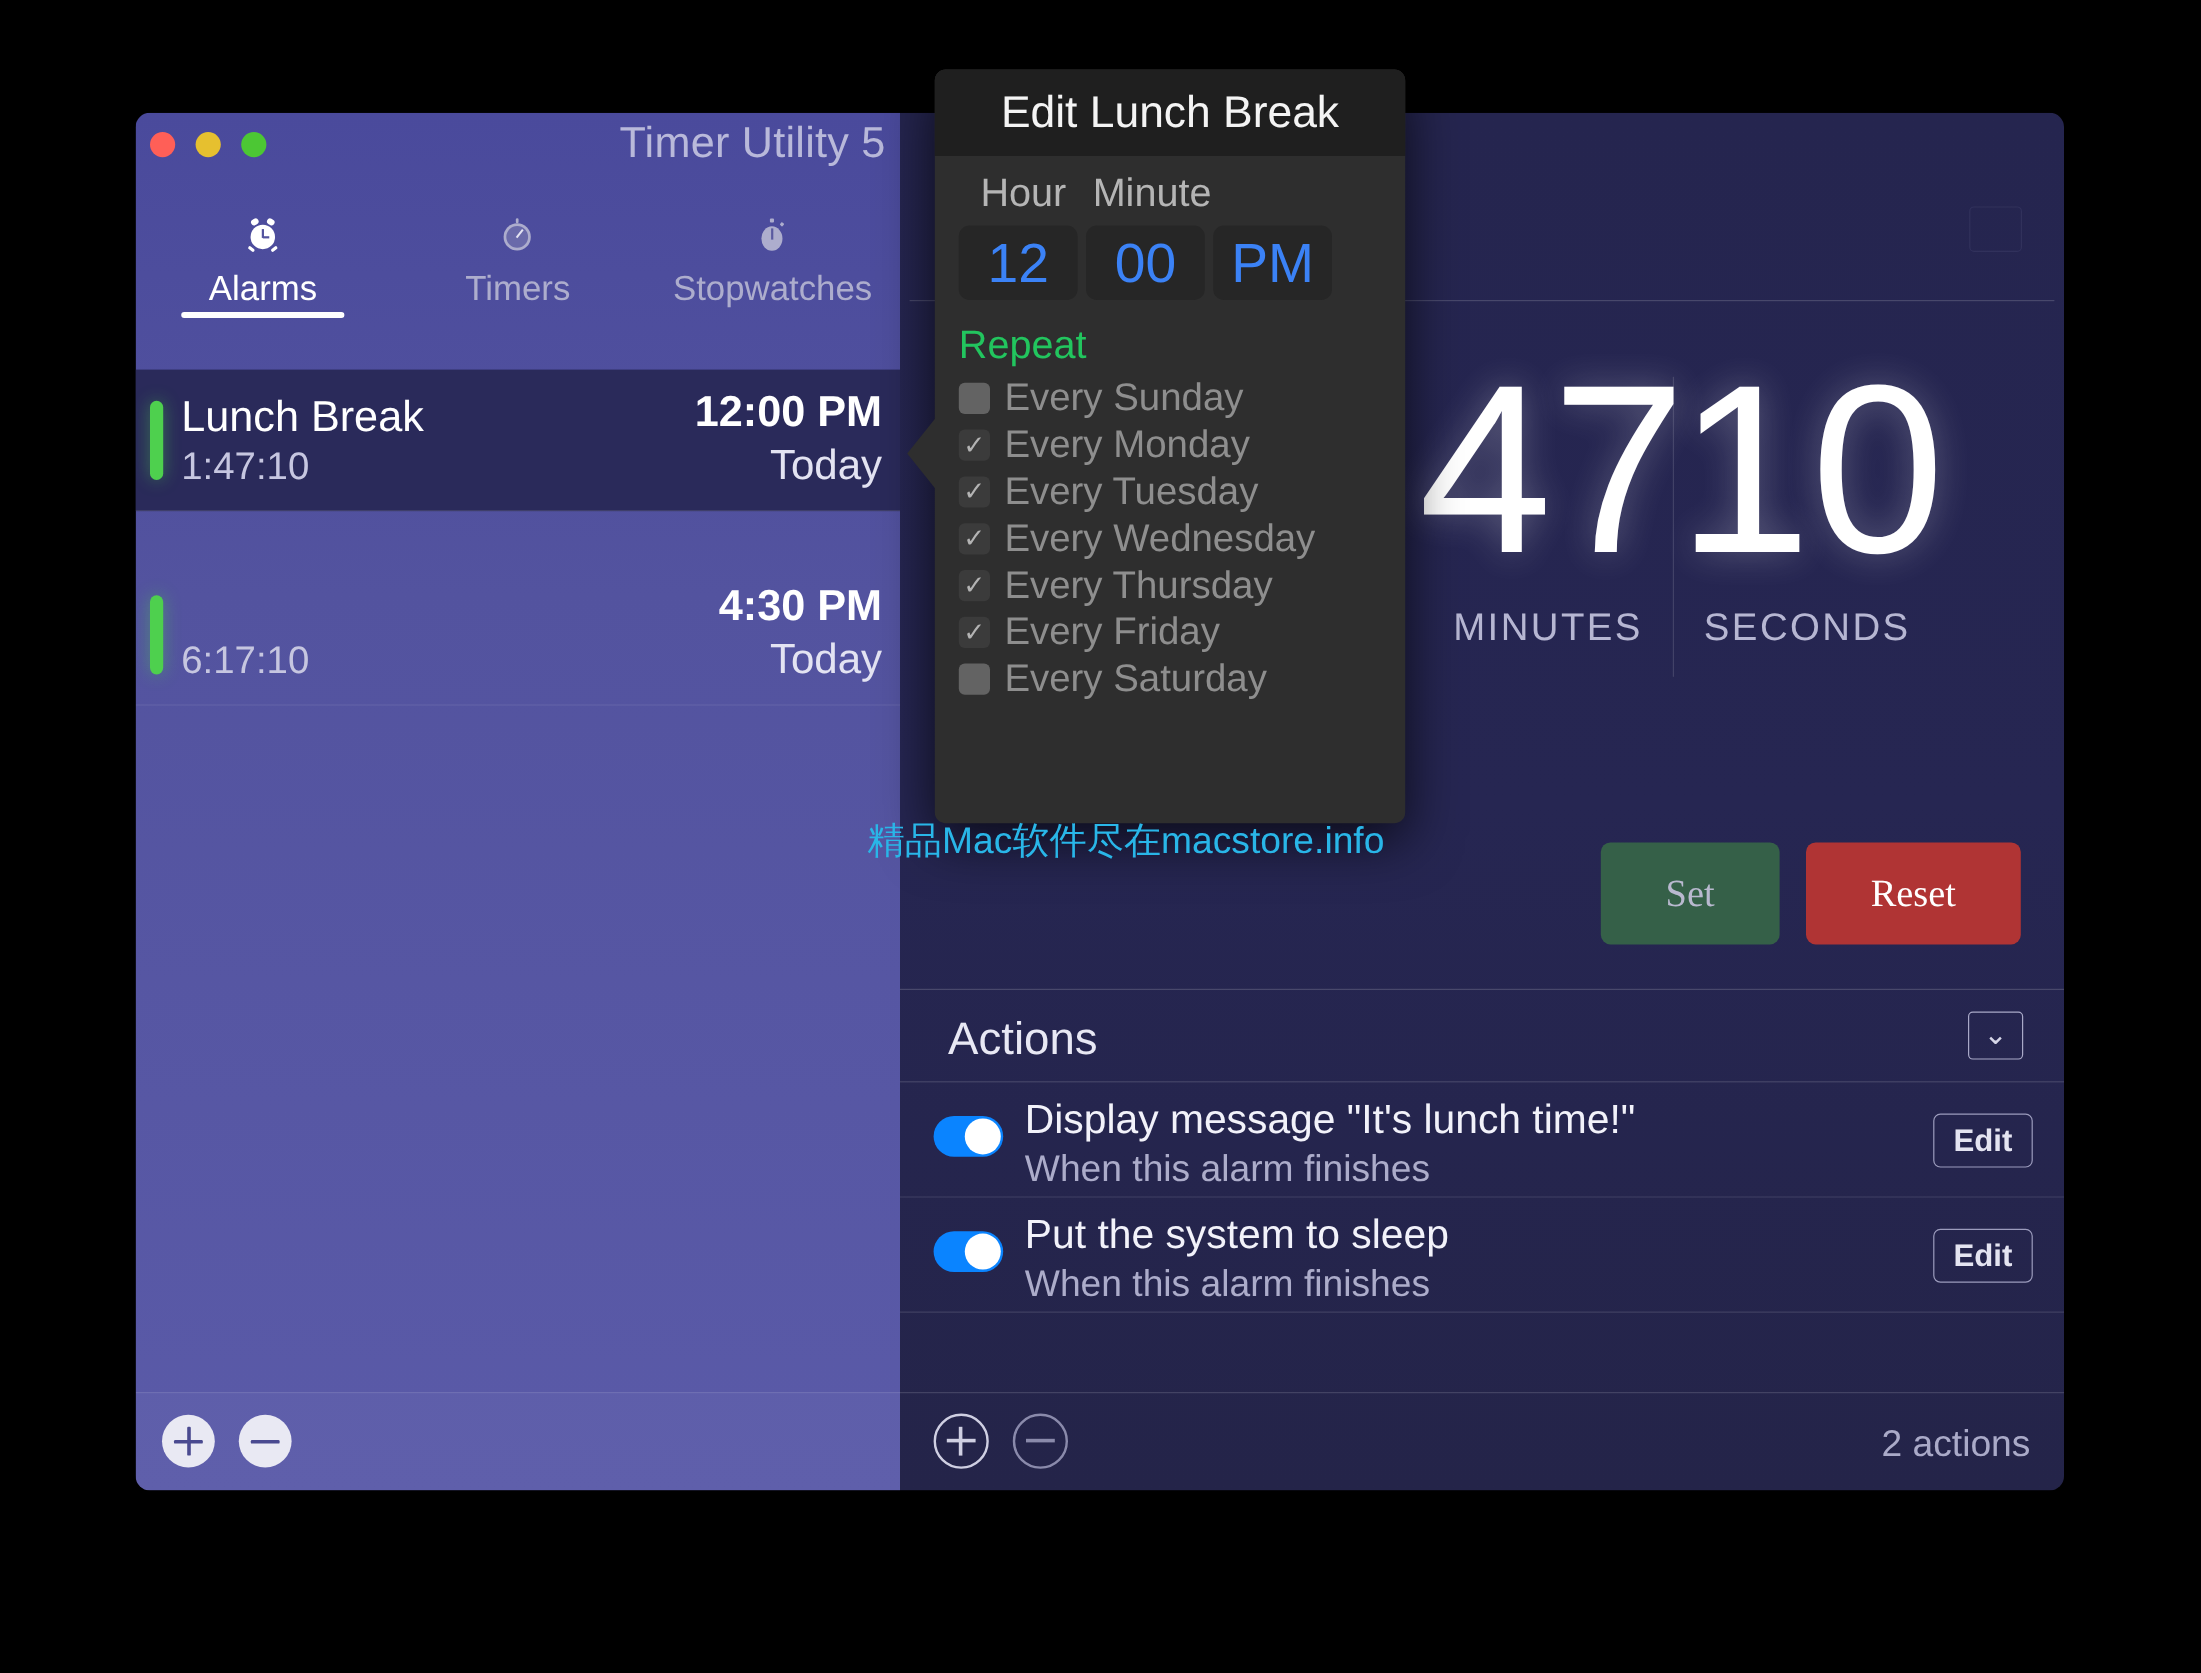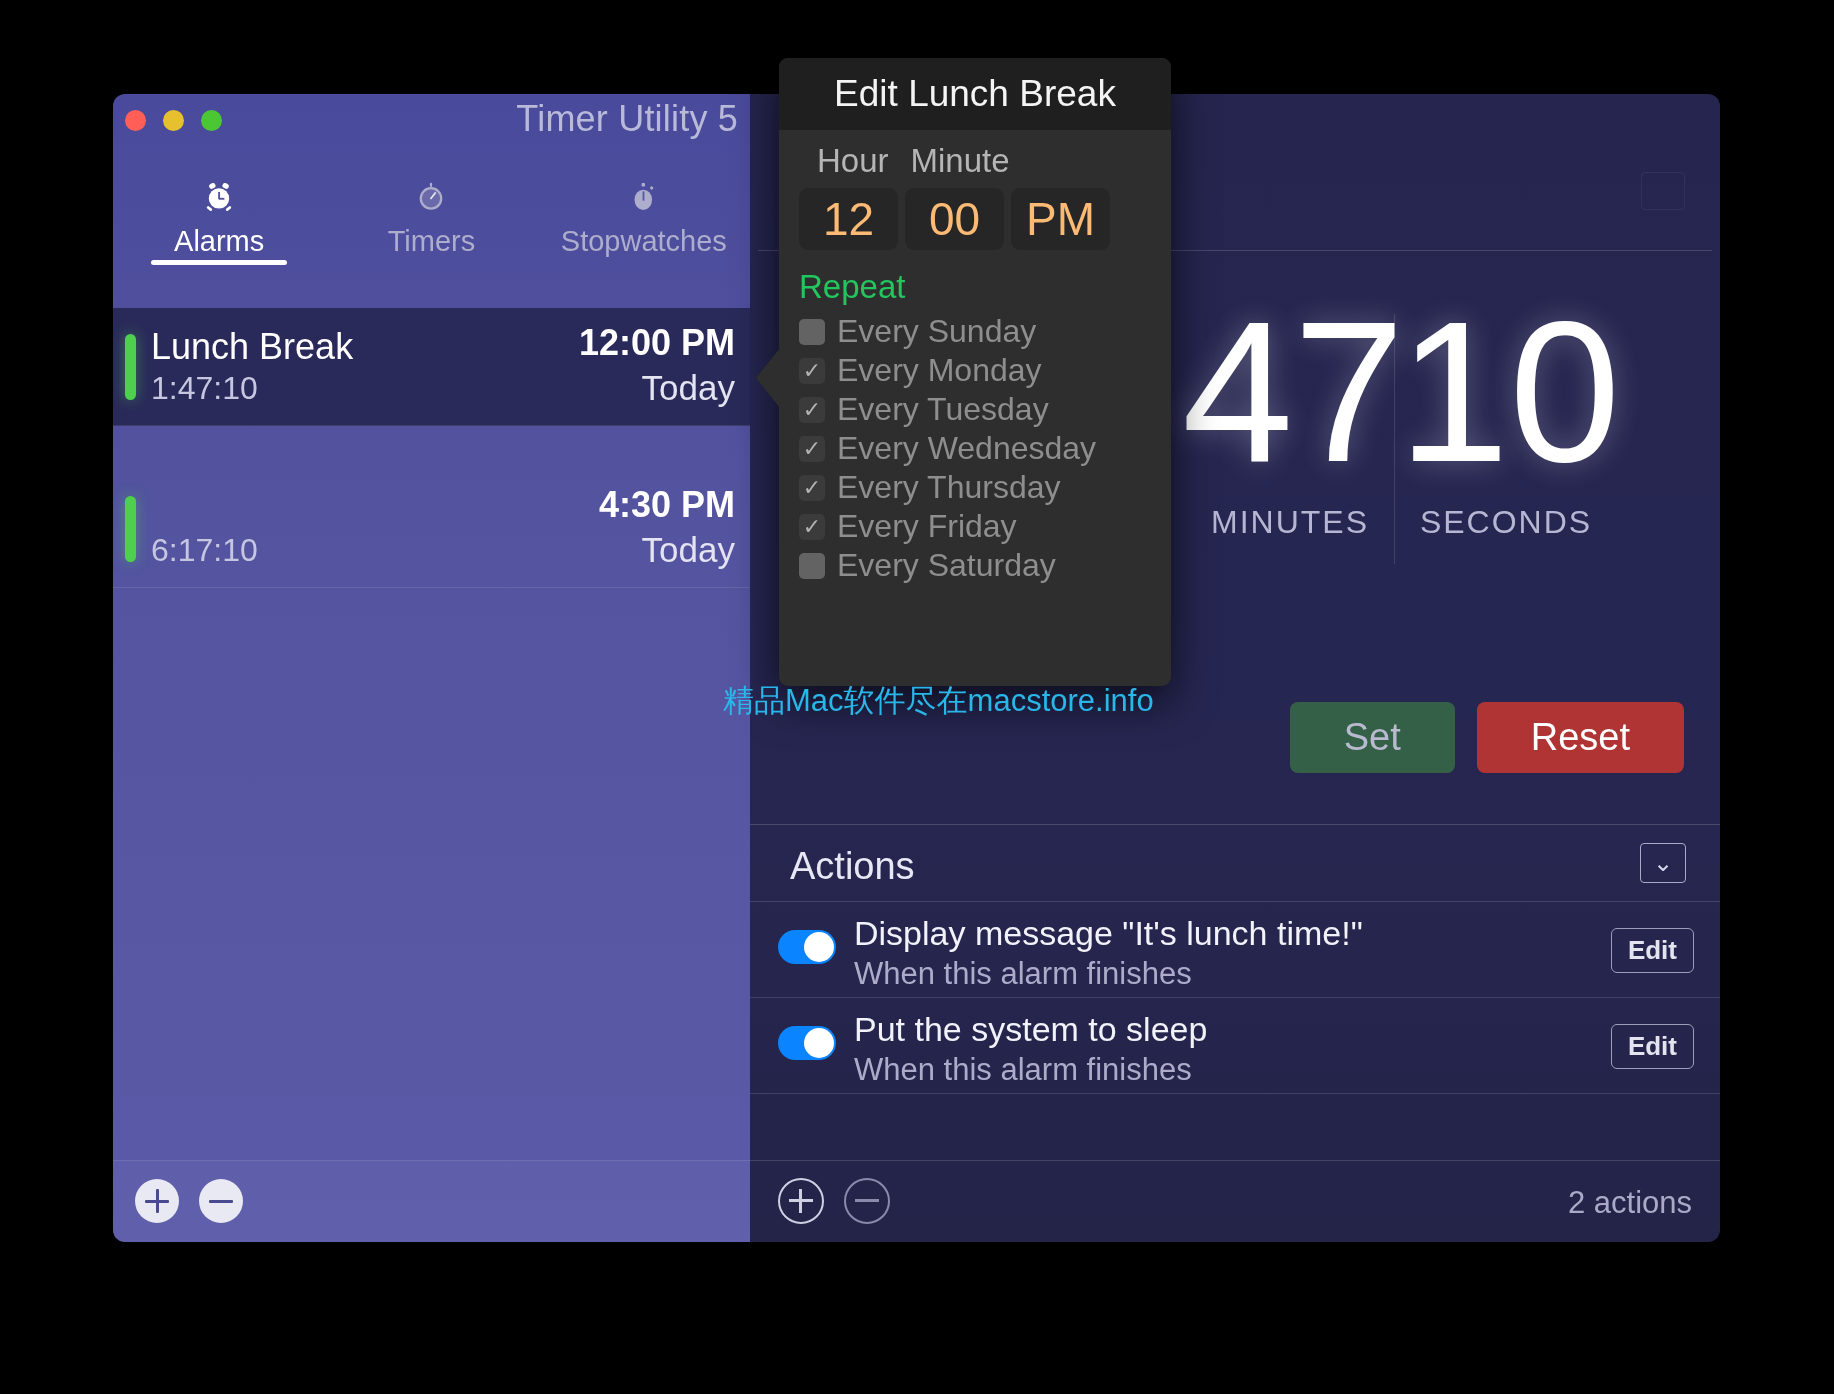--- a/index.html
+++ b/index.html
@@ -132,22 +132,22 @@
     font-size: 200px; line-height: 200px; color: #ffffff; font-weight: 300;
     text-shadow: 0 0 30px rgba(255,255,255,0.28);
   }
   .cd-cap {
     margin-top: 12px; font-size: 32px; letter-spacing: 2px; color: #b6b6d2;
   }
   #set-reset {
     position: absolute; right: 36px; top: 608px; display: flex; gap: 22px;
   }
   .big-btn {
-    font-size: 38px; padding: 14px 54px; border-radius: 8px; border: none;
-    cursor: pointer; font-family: Liberation Sans, sans-serif;
+    font-size: 32px; padding: 24px 54px; border-radius: 8px; border: none;
+    cursor: pointer; font-family: Liberation Serif, serif;
   }
   #btn-set   { background: #356048; color: #b9b9cf; }
   #btn-reset { background: #b03434; color: #ffffff; }
 
   
   #actions-header {
     position: relative; height: 78px;
     border-top: 1px solid rgba(255,255,255,0.16);
     border-bottom: 1px solid rgba(255,255,255,0.14);
   }
@@ -228,21 +228,21 @@
     border-bottom: 30px solid transparent;
     border-right: 24px solid #2e2e2e;
   }
   #pop-body { padding: 12px 20px 0 20px; }
   #hm-labels { display: flex; gap: 22px; padding-left: 18px; }
   #hm-labels span { font-size: 33px; color: #b5b5b5; }
   #time-fields { display: flex; gap: 7px; margin-top: 8px; }
   .tfield {
     background: #262626; border-radius: 9px;
     width: 99px; height: 62px; display: flex; align-items: center;
-    justify-content: center; font-size: 46px; color: #fdba74; cursor: pointer;
+    justify-content: center; font-size: 46px; color: #3b82f6; cursor: pointer;
   }
   #repeat-label { margin-top: 18px; font-size: 33px; color: #22c55e; }
   .day-row {
     display: flex; align-items: center; gap: 12px; height: 39px; cursor: pointer;
   }
   .cbox {
     width: 26px; height: 26px; border-radius: 5px;
     display: flex; align-items: center; justify-content: center;
     font-size: 22px; line-height: 22px;
   }

